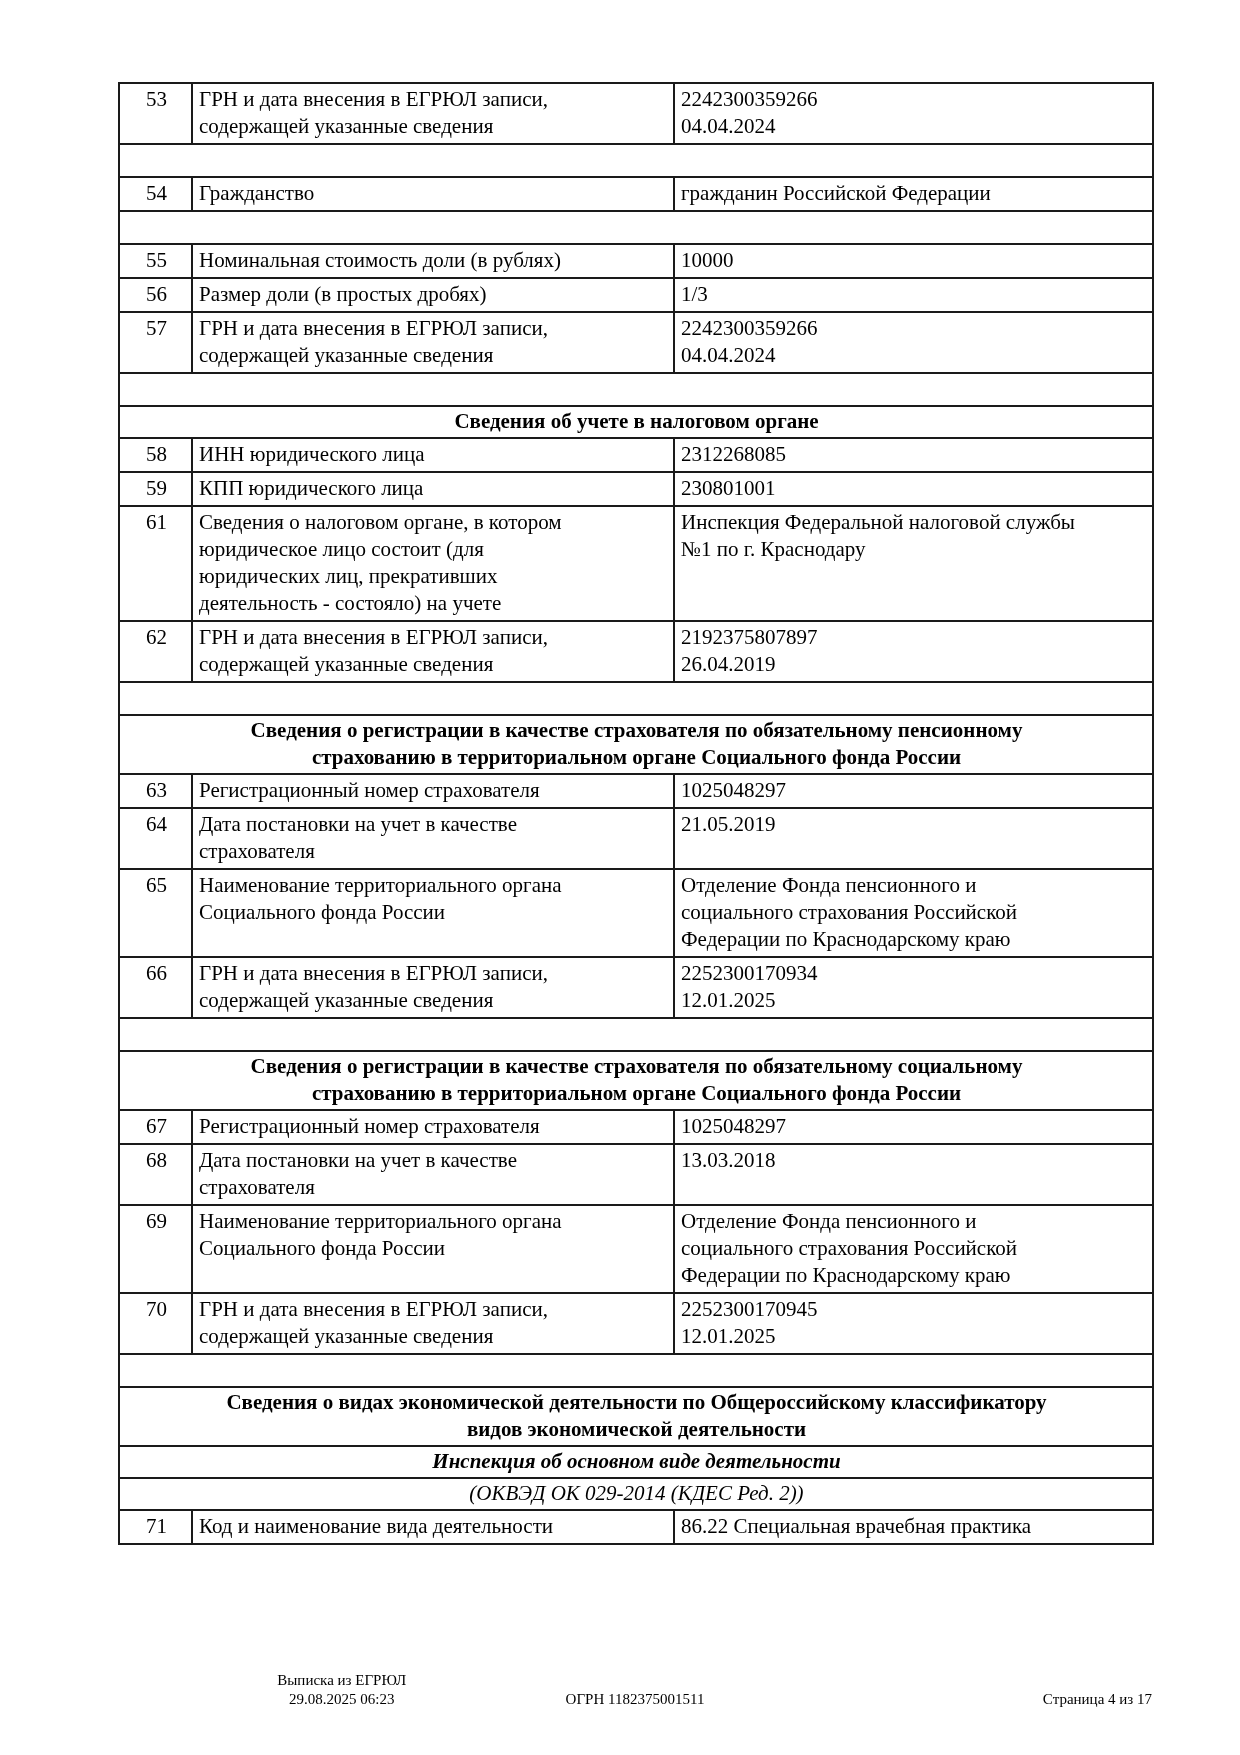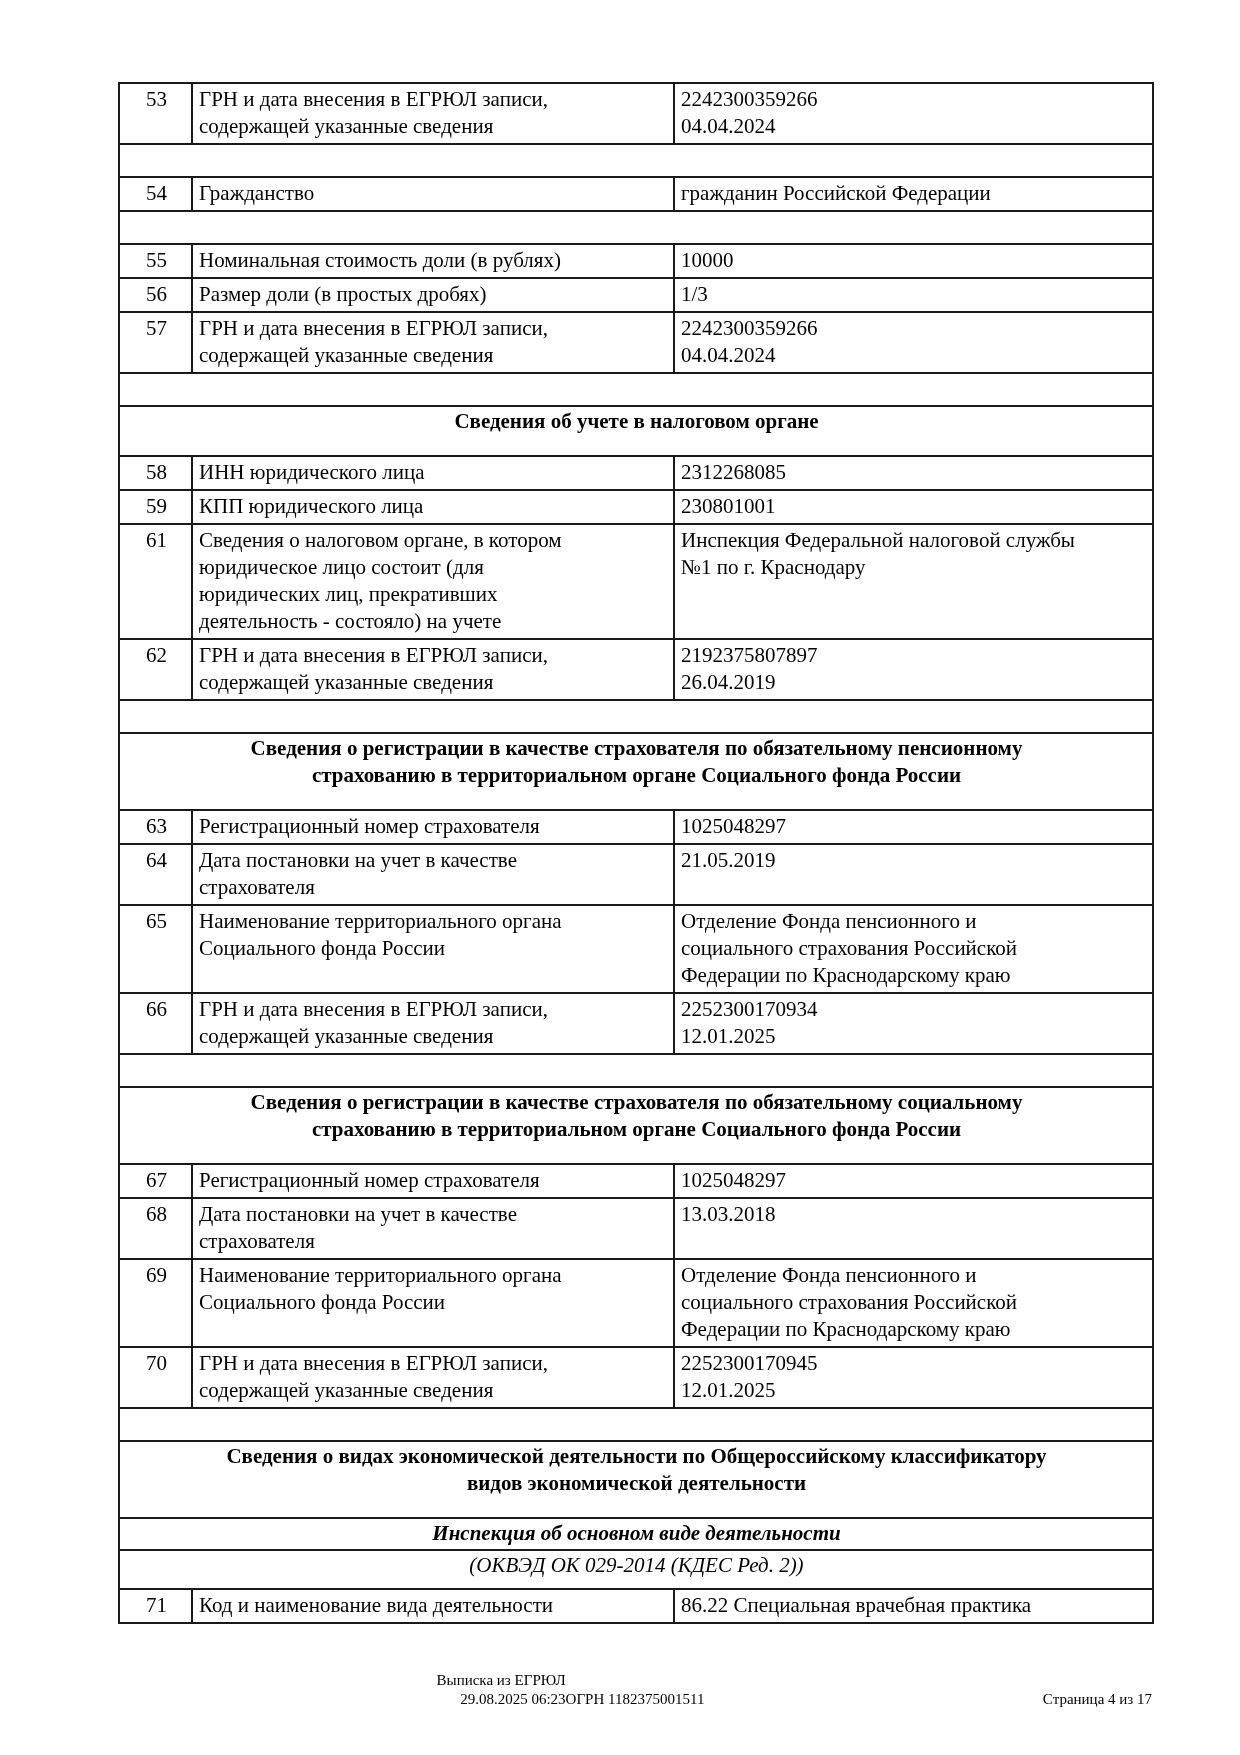--- a/index.html
+++ b/index.html
@@ -39,47 +39,47 @@
     white-space: pre-line;
   }
   tr.spacer td {
     height: 31px;
     padding: 0;
   }
   td.section {
     text-align: center;
     font-weight: bold;
     padding-top: 1px;
-    padding-bottom: 20px;
+    padding-bottom: 2px;
   }
   td.section-bold-italic {
     text-align: center;
     font-weight: bold;
     font-style: italic;
     padding-top: 1px;
     padding-bottom: 2px;
   }
   td.section-italic {
     text-align: center;
     font-style: italic;
     padding-top: 1px;
-    padding-bottom: 9px;
+    padding-bottom: 2px;
   }
   .footer {
     position: absolute;
     left: 118px;
     top: 1660px;
     width: 1034px;
     display: grid;
     grid-template-columns: 1fr auto 1fr;
     align-items: end;
     font-size: 15px;
     line-height: 19px;
   }
-  .footer .left { text-align: right; }
+  .footer .left { text-align: center; }
   .footer .center { text-align: center; margin-top: 30px; }
   .footer .right { text-align: right; }
 </style>
 </head>
 <body>
 
 <table class="doc-table">
   <colgroup>
     <col style="width:73px">
     <col style="width:482px">

